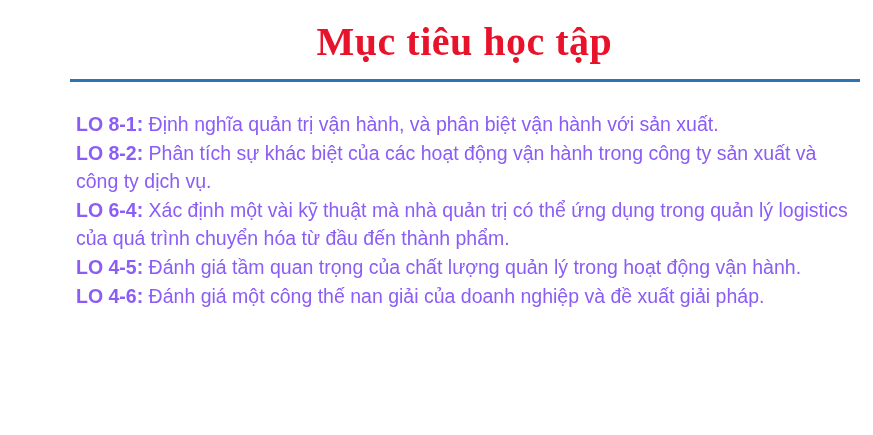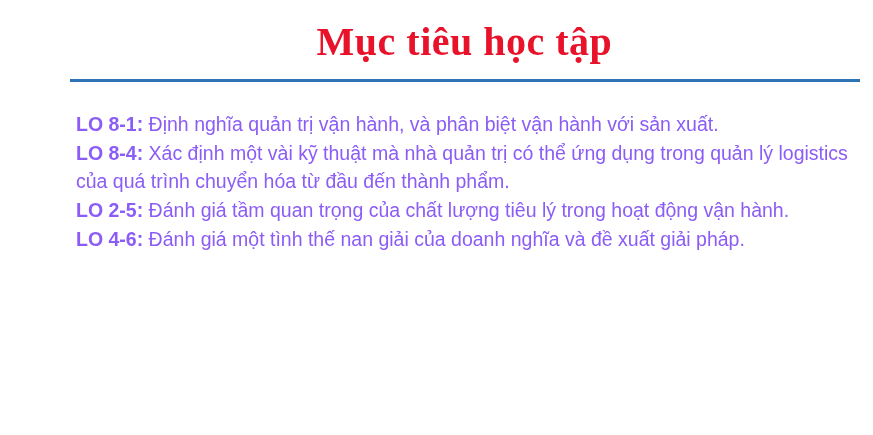--- a/index.html
+++ b/index.html
@@ -59,23 +59,24 @@
 <div class="slide">
 
   <div class="slide-title">Mục tiêu học tập</div>
 
   <div class="title-rule"></div>
 
   <div class="body-block">
 
     <p class="lo-line"><span class="lo-label">LO 8-1:</span><span class="lo-text"> Định nghĩa quản trị vận hành, và phân biệt vận hành với sản xuất.</span></p>
 
+    <p class="lo-line"><span class="lo-label">LO 8-2:</span><span class="lo-text"> Phân tích sự khác biệt của các hoạt động vận hành trong công ty sản xuất và công ty dịch vụ.</span></p>
 
 
-    <p class="lo-line"><span class="lo-label">LO 8-4:</span><span class="lo-text"> Xác định một vài kỹ thuật mà nhà quản trị có thể ứng dụng trong quản lý logistics của quá trình chuyển hóa từ đầu đến thành phẩm.</span></p>
+    <p class="lo-line"><span class="lo-label">LO 6-4:</span><span class="lo-text"> Xác định một vài kỹ thuật mà nhà quản trị có thể ứng dụng trong quản lý logistics của quá trình chuyển hóa từ đầu đến thành phẩm.</span></p>
 
-    <p class="lo-line"><span class="lo-label">LO 2-5:</span><span class="lo-text"> Đánh giá tầm quan trọng của chất lượng tiêu lý trong hoạt động vận hành.</span></p>
+    <p class="lo-line"><span class="lo-label">LO 4-5:</span><span class="lo-text"> Đánh giá tầm quan trọng của chất lượng quản lý trong hoạt động vận hành.</span></p>
 
-    <p class="lo-line"><span class="lo-label">LO 4-6:</span><span class="lo-text"> Đánh giá một tình thế nan giải của doanh nghĩa và đề xuất giải pháp.</span></p>
+    <p class="lo-line"><span class="lo-label">LO 4-6:</span><span class="lo-text"> Đánh giá một công thế nan giải của doanh nghiệp và đề xuất giải pháp.</span></p>
 
   </div>
 
 </div>
 
 </body></html>

